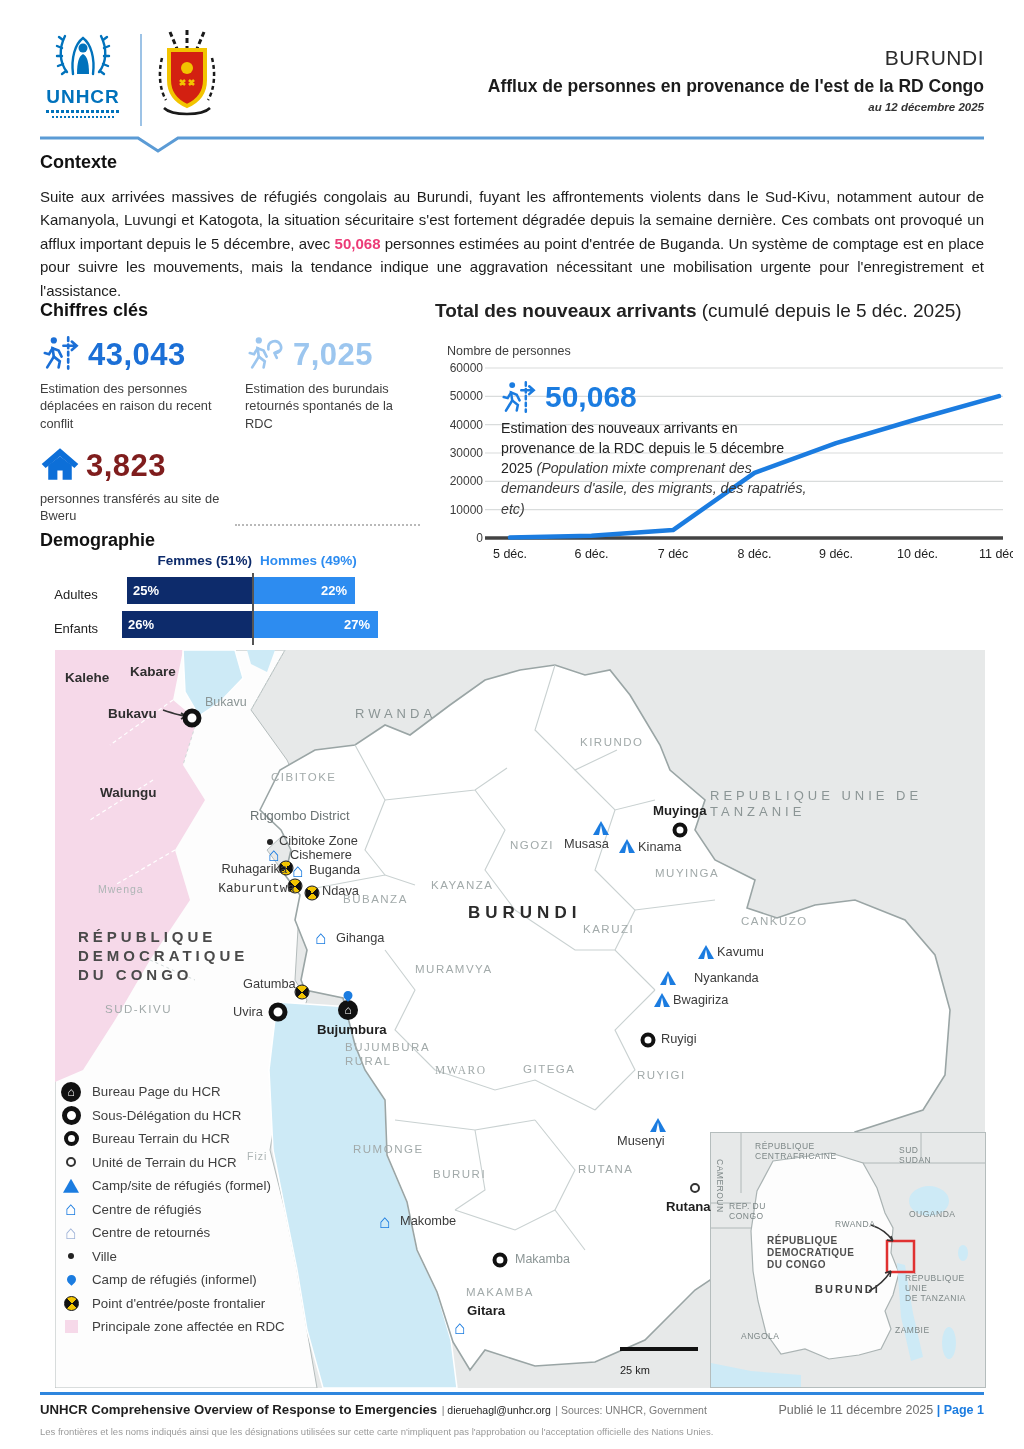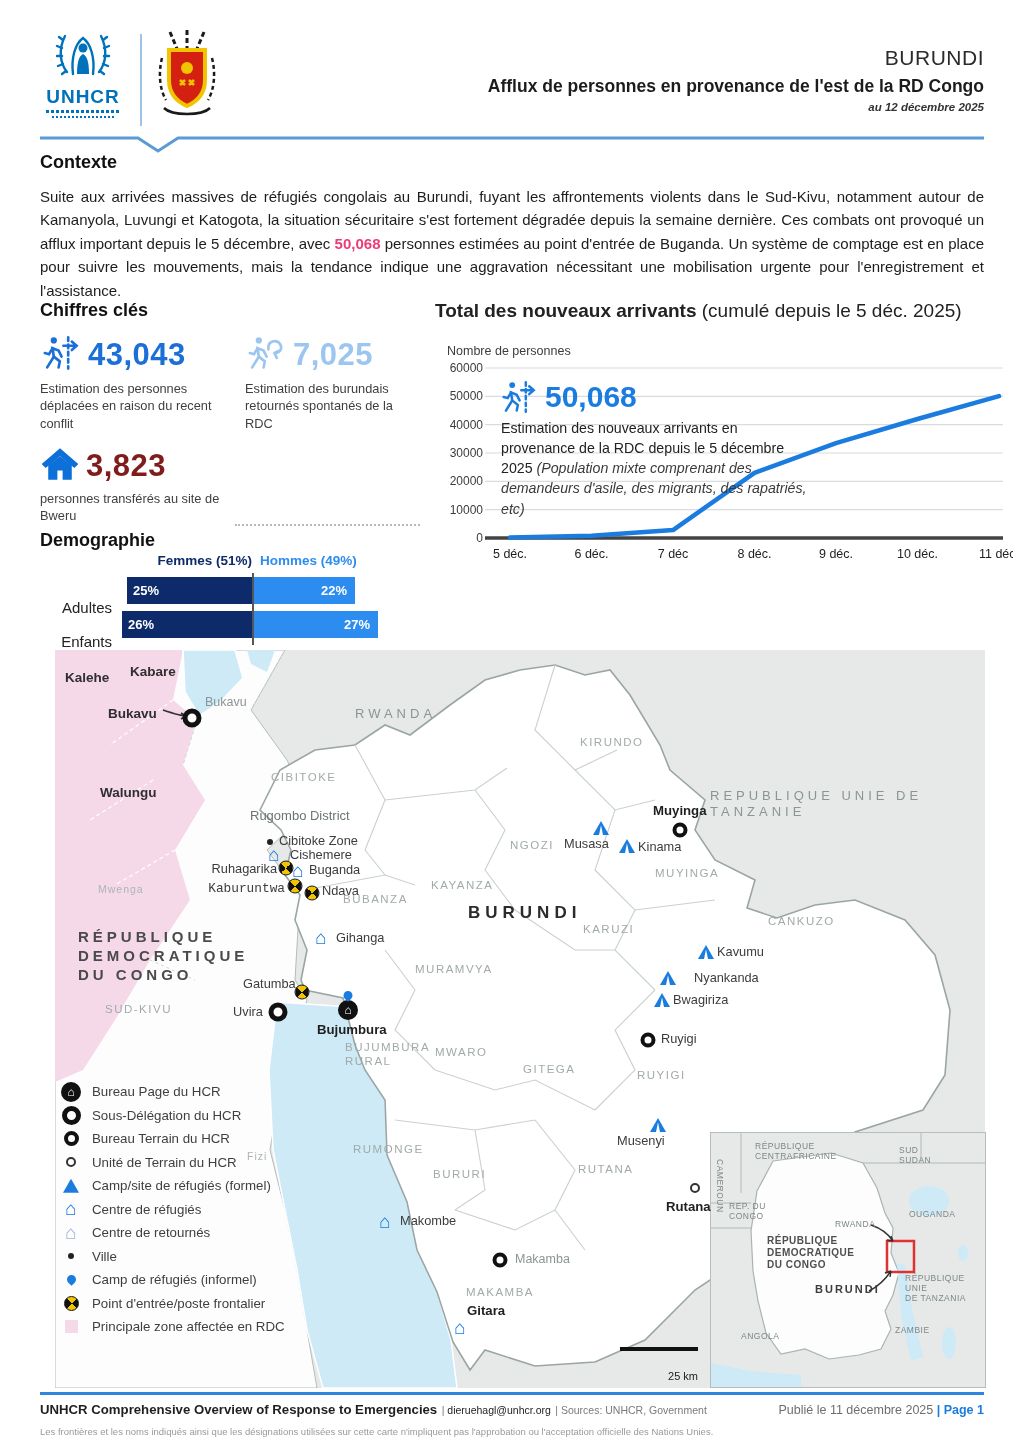--- a/index.html
+++ b/index.html
@@ -36,21 +36,21 @@
   .kf-label{font-size:12.8px;color:#3f3f3f;line-height:1.35;margin-top:5px;}
   .dot-sep{position:absolute;left:235px;top:524px;width:185px;border-top:2px dotted #b9b9b9;}
 
   
   .sec-demo{position:absolute;left:40px;top:530px;width:400px;}
   .demo-legend{position:relative;height:20px;margin-top:2px;font-size:13.5px;font-weight:bold;}
   .demo-legend .f{position:absolute;right:188px;color:#0D2B6B;}
   .demo-legend .h{position:absolute;left:220px;color:#2D8CF0;}
   .demo-rows{position:relative;margin-top:4px;}
   .demo-row{position:relative;height:27px;margin-bottom:7px;}
-  .demo-rowlabel{position:absolute;left:0;width:72px;top:22px;font-size:15px;color:#222;text-align:right;}
+  .demo-rowlabel{position:absolute;left:0;width:72px;top:10px;font-size:13px;color:#222;text-align:center;}
   .bar{position:absolute;top:0;height:27px;color:#fff;font-size:13px;font-weight:bold;line-height:27px;}
   .bar.f{background:#0D2B6B;text-align:left;padding-left:6px;box-sizing:border-box;}
   .bar.h{background:#2D8CF0;text-align:right;padding-right:8px;box-sizing:border-box;}
   .demo-divider{position:absolute;top:-4px;width:2px;background:#555;height:72px;left:212px;}
 
   
   .sec-chart{position:absolute;left:435px;top:300px;width:578px;}
   .chart-title{font-size:19px;color:#222;}
   .chart-title b{font-weight:bold;}
   .chart-ylab{margin:22px 0 2px 12px;font-size:12.5px;color:#3c3c3c;}
@@ -68,21 +68,21 @@
   .ml.country{font-size:13px;color:#8b9595;letter-spacing:4px;}
   .ml.country-big{font-size:15px;color:#4a4a4a;font-weight:bold;letter-spacing:4px;}
   .ml.country-dark{font-size:17px;color:#2b2b2b;font-weight:bold;letter-spacing:5px;}
   .ml.province{font-size:11.5px;color:#a2aaaa;letter-spacing:1.5px;}
   .ml.province-small{font-size:10.5px;color:#adb5b5;letter-spacing:1px;}
   .ml.district{font-size:13px;color:#6b7474;}
   .ml.drc-place{font-size:13.5px;color:#2f2f2f;font-weight:bold;}
   .ml.place{font-size:12.8px;color:#3c3c3c;}
   .ml.place-bold{font-size:13.2px;color:#1f1f1f;font-weight:bold;}
   .ml.place-gray{font-size:12.5px;color:#8b9595;}
-  .ml.r{transform:translateX(-100%);}
+  .ml.r{transform:translateX(-100%);margin-left:10px;}
 
   .mk{position:absolute;transform:translate(-50%,-50%);display:flex;align-items:center;justify-content:center;}
   .mk.country-office{width:20px;height:20px;background:#111;border-radius:50%;color:#fff;font-size:12px;font-weight:bold;line-height:1;}
   .mk.sub-delegation{width:9px;height:9px;border:5px solid #111;border-radius:50%;background:#fff;}
   .mk.field-office{width:7px;height:7px;border:4px solid #111;border-radius:50%;background:#fff;}
   .mk.field-unit{width:6px;height:6px;border:2.5px solid #333;border-radius:50%;background:#fff;}
   .mk.city{width:6px;height:6px;background:#222;border-radius:50%;}
   .mk.camp-formal{width:16px;height:14px;background:#1B7CE0;clip-path:polygon(50% 0,100% 100%,0 100%);}
   .mk.camp-formal::after{content:"";position:absolute;left:50%;top:30%;width:4px;height:70%;
      transform:translateX(-50%);background:#fff;clip-path:polygon(50% 0,100% 100%,0 100%);}
@@ -96,21 +96,21 @@
 
   .map-legend{position:absolute;left:6px;top:430px;}
   .lg-row{display:flex;align-items:center;gap:11px;height:23.5px;}
   .lg-ic{width:20px;display:flex;align-items:center;justify-content:center;}
   .lg-ic .mk{position:static;transform:none;}
   .lg-ic .mk.camp-informal{transform:rotate(-45deg);}
   .lg-txt{font-size:13.3px;color:#3f3f3f;}
 
   .scalebar{position:absolute;left:565px;top:697px;width:78px;}
   .scalebar .bar1{height:4px;background:#111;}
-  .scalebar .txt{font-size:11px;color:#222;text-align:right;margin-top:19px;}
+  .scalebar .txt{font-size:11px;color:#222;text-align:left;margin-top:13px;}
 
   
   .inset{position:absolute;left:655px;top:482px;width:274px;height:254px;background:#e7e9e9;border:1px solid #b5bdbd;}
   .inset .ml{line-height:1.2;}
   .ml.ins{font-size:8.5px;color:#7d8787;letter-spacing:.5px;}
   .ml.ins-big{font-size:10px;color:#4f4f4f;font-weight:bold;letter-spacing:.5px;}
   .ml.ins-big2{font-size:11px;color:#3d3d3d;font-weight:bold;letter-spacing:2px;}
   .ml.rot{transform:rotate(90deg);transform-origin:left top;}
 
   
@@ -472,26 +472,26 @@
 DEMOCRATIQUE
 DU CONGO</div>
       <div class="ml country-dark" style="left: 413px; top: 252px;">BURUNDI</div>
       <div class="ml province" style="left: 50px; top: 352px;">SUD-KIVU</div>
       <div class="ml province" style="left: 216px; top: 120px;">CIBITOKE</div>
       <div class="ml province" style="left: 525px; top: 85px;">KIRUNDO</div>
       <div class="ml province" style="left: 455px; top: 188px;">NGOZI</div>
       <div class="ml province" style="left: 376px; top: 228px;">KAYANZA</div>
       <div class="ml province" style="left: 600px; top: 216px;">MUYINGA</div>
       <div class="ml province" style="left: 528px; top: 272px;">KARUZI</div>
-      <div class="ml province" style="left: 686px; top: 264px; margin-left: 27px;">CANKUZO</div>
+      <div class="ml province" style="left: 686px; top: 264px;">CANKUZO</div>
       <div class="ml province" style="left: 288px; top: 242px;">BUBANZA</div>
       <div class="ml province" style="left: 360px; top: 312px;">MURAMVYA</div>
       <div class="ml province" style="left: 290px; top: 390px;">BUJUMBURA
 RURAL</div>
-      <div class="ml province" style="left: 380px; top: 395px;">MWARO</div>
+      <div class="ml province" style="left: 380px; top: 413px; font-family: Liberation Serif, serif;">MWARO</div>
       <div class="ml province" style="left: 468px; top: 412px;">GITEGA</div>
       <div class="ml province" style="left: 582px; top: 418px;">RUYIGI</div>
       <div class="ml province" style="left: 298px; top: 492px;">RUMONGE</div>
       <div class="ml province" style="left: 378px; top: 517px;">BURURI</div>
       <div class="ml province" style="left: 523px; top: 512px;">RUTANA</div>
       <div class="ml province" style="left: 411px; top: 635px;">MAKAMBA</div>
       <div class="ml province-small" style="left: 43px; top: 233px;">Mwenga</div>
       <div class="ml province-small" style="left: 192px; top: 500px;">Fizi</div>
       <div class="ml drc-place" style="left: 10px; top: 20px;">Kalehe</div>
       <div class="ml drc-place" style="left: 75px; top: 14px;">Kabare</div>

